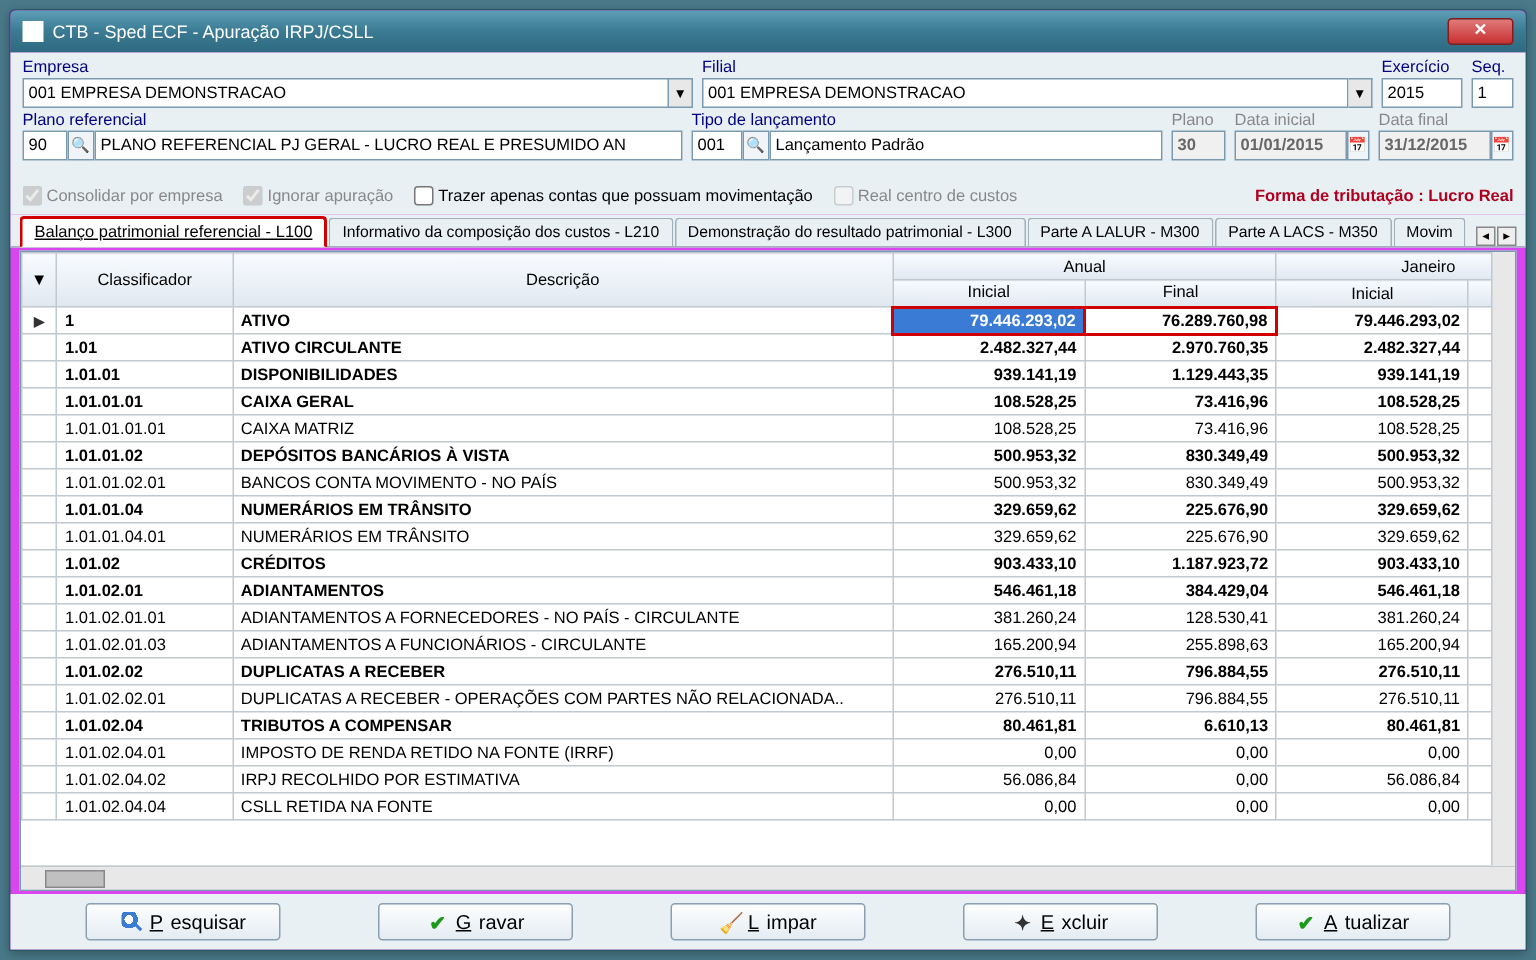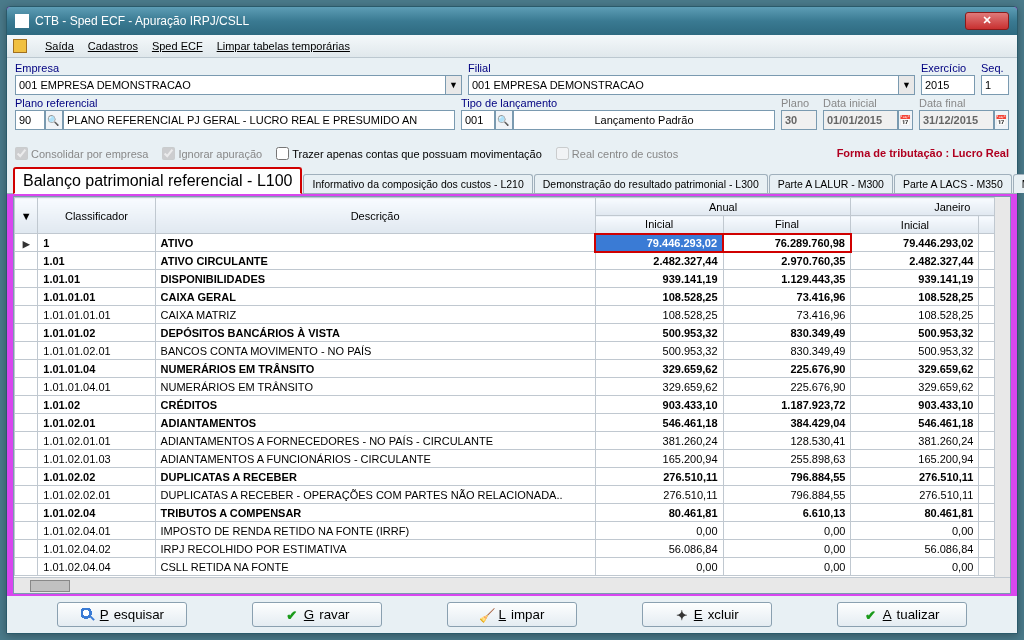--- a/index.html
+++ b/index.html
@@ -74,21 +74,21 @@
   .field input, .field select {
     background: #fff;
     border: 1px solid #7a9ab0;
     height: 20px;
     font-family: inherit;
     font-size: 11px;
     padding: 1px 3px;
   }
   .field input[readonly], .field input.dim { background: #f0f0f0; color: #666; font-weight: bold; }
   .chk-row {
-    display: flex; align-items: flex-start; gap: 14px;
+    display: flex; align-items: center; gap: 14px;
     padding: 2px 0 4px 0;
     color: #888;
     margin-top: 15px;
   }
   .chk-row label { display: inline-flex; align-items: center; gap: 3px; }
   .chk-row input[type=checkbox] { margin:0; }
   .trib { color: #b00020; font-weight: bold; margin-left: auto; }
   .tabs {
     display: flex;
     border-bottom: 1px solid #a0b0bc;
@@ -106,21 +106,22 @@
     cursor: pointer;
     font-size: 10.5px;
     white-space: nowrap;
   }
   .tab.active {
     background: #fff;
     border: 2px solid #d00000;
     border-bottom: 1px solid #fff;
     position: relative;
     top: 1px;
-    font-size: 16px;
+    font-size: 11px;
+    text-decoration: underline;
   }
   .tabs-nav {
     margin-left: auto;
     display: flex;
     gap: 1px;
   }
   .tabs-nav .navbtn {
     width: 13px; height: 13px;
     border: 1px solid #888; background: #eee;
     font-size: 9px; text-align: center; line-height: 11px;
@@ -214,27 +215,20 @@
 <body>
 
 <div class="window">
 
   <div class="titlebar">
     <span class="icon-app"></span>
     <span class="title">CTB - Sped ECF - Apuração IRPJ/CSLL</span>
     <div class="close-btn">✕</div>
   </div>
 
-  <div class="menubar">
-    <span class="app-badge"></span>
-    <a>Saída</a>
-    <a>Cadastros</a>
-    <a>Sped ECF</a>
-    <a>Limpar tabelas temporárias</a>
-  </div>
 
   <div class="form-area">
     <div class="form-row">
       <div class="field" style="flex:1">
         <label>Empresa</label>
         <div class="combo-wrap">
           <input style="width: 100%;" value="001 EMPRESA DEMONSTRACAO">
           <div class="drop">▼</div>
         </div>
       </div>
@@ -262,21 +256,21 @@
           <input style="width: 30px;" value="90">
           <span class="mini-btn">🔍</span>
           <input style="flex: 1 1 0%;" value="PLANO REFERENCIAL PJ GERAL - LUCRO REAL E PRESUMIDO AN">
         </div>
       </div>
       <div class="field" style="flex:1">
         <label>Tipo de lançamento</label>
         <div style="display:flex">
           <input style="width: 34px;" value="001">
           <span class="mini-btn">🔍</span>
-          <input style="flex: 1 1 0%; text-align: center;" value="Lançamento Padrão">
+          <input style="flex: 1 1 0%;" value="Lançamento Padrão">
         </div>
       </div>
       <div class="field dim" style="width:36px">
         <label>Plano</label>
         <input readonly="" class="dim" style="width: 100%;" value="30">
       </div>
       <div class="field dim" style="width:90px">
         <label>Data inicial</label>
         <div style="display:flex">
           <input readonly="" class="dim" style="width: 100%;" value="01/01/2015">

